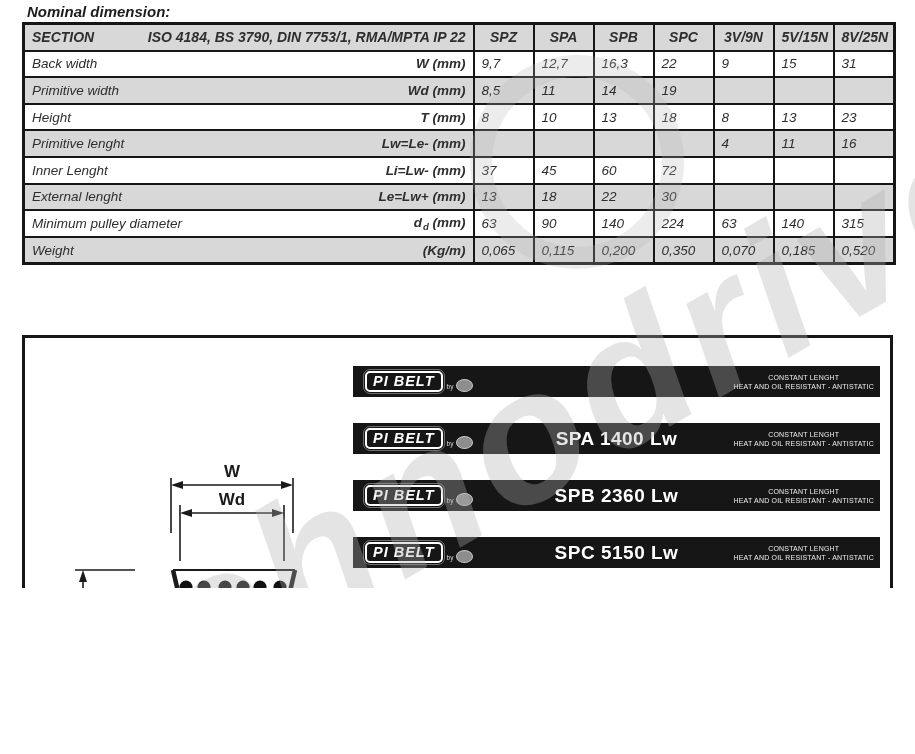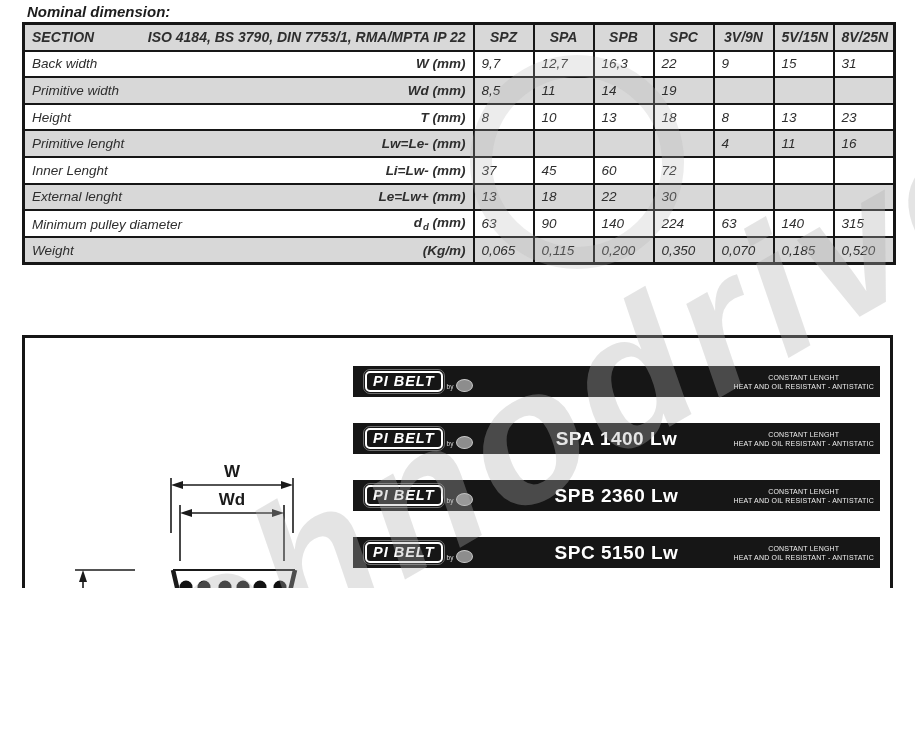--- a/index.html
+++ b/index.html
@@ -11,21 +11,21 @@
               font-style:italic;color:#1d1d1d;}
 
   
   table.dims{position:absolute;left:22px;top:22px;width:871px;border-collapse:collapse;
              table-layout:fixed;border:3px solid #161616;}
   table.dims th,table.dims td{border:2px solid #161616;height:24.6px;padding:0 7px;
              font-style:italic;font-size:13.5px;color:#2e2e2e;overflow:hidden;white-space:nowrap;}
   table.dims thead th{background:#d8d8d8;font-weight:bold;font-size:14px;text-align:center;}
   table.dims tbody tr:nth-child(even) td{background:#d8d8d8;}
   td.lbl,th.lbl{text-align:left;}
-  .lblwrap{display:flex;justify-content:space-between;align-items:flex-end;}
+  .lblwrap{display:flex;justify-content:space-between;align-items:center;}
   .unit{font-weight:bold;text-align:right;}
   .std{font-weight:bold;margin-left:48px;}
   td.val{text-align:left;}
   .unit sub{font-size:9.5px;margin-left:1px;}
 
   
   .beltbox{position:absolute;left:22px;top:335px;width:865px;height:405px;
            border:3px solid #161616;background:#fff;}
 
   

